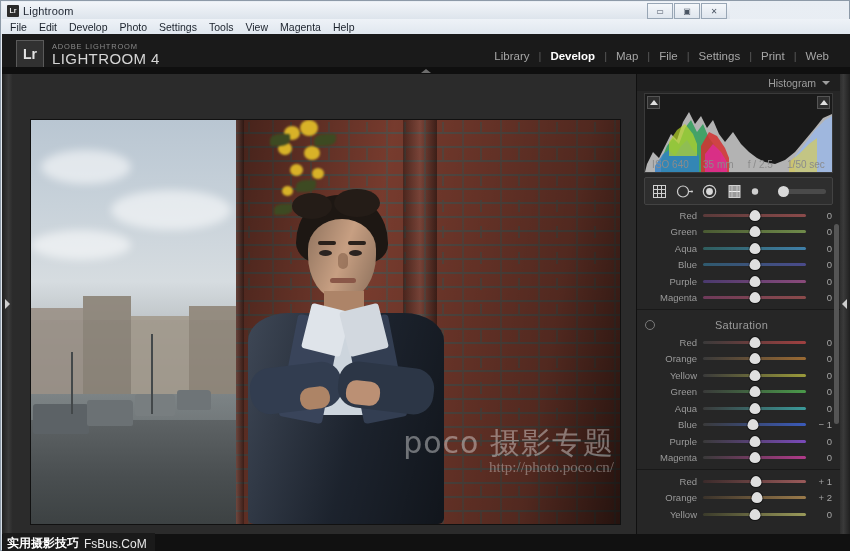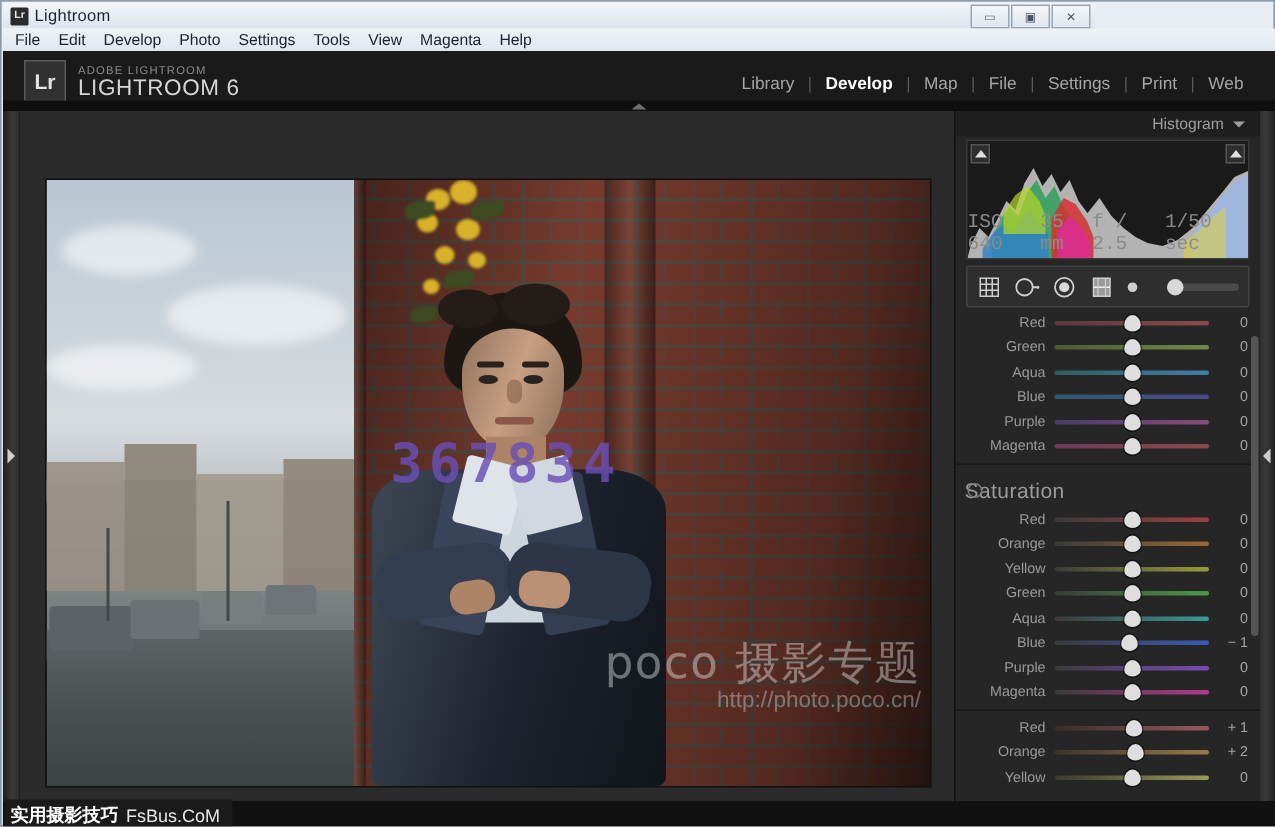--- a/index.html
+++ b/index.html
@@ -339,20 +339,21 @@
     text-align: right; pointer-events: none;
   }
   .wm-poco .big {
     font-size: 30px; color: rgba(235,235,235,.42);
     letter-spacing: 1px; line-height: 30px;
     font-family: "DejaVu Sans", sans-serif;
   }
   .wm-poco .url {
     font-size: 15px; color: rgba(235,235,235,.38);
     line-height: 18px;
+    font-family: Liberation Serif, serif;
   }
 
   
   .right-panel {
     position: absolute; left: 634px; top: 40px;
     width: 203px; height: 460px;
     background: #262626;
     border-left: 1px solid #101010;
     overflow: hidden;
   }
@@ -378,21 +379,21 @@
     display: flex; align-items: center; justify-content: center;
   }
   .hist-clip i {
     width: 0; height: 0;
     border-left: 4px solid transparent; border-right: 4px solid transparent;
     border-bottom: 5px solid #e0e0e0;
   }
   .hist-meta {
     position: absolute; bottom: 2px; left: 0; right: 0;
     display: flex; justify-content: space-around;
-    color: #8b8b8b; font-size: 13px; font-family: Liberation Mono, monospace;
+    color: #8b8b8b; font-size: 10px;
   }
   .toolstrip {
     margin: 4px 7px 0 7px; height: 26px;
     background: #2e2e2e; border: 1px solid #434343;
     border-radius: 2px;
     display: flex; align-items: center; padding: 0 6px; gap: 8px;
   }
   .ts-icon { width: 17px; height: 17px; position: relative; }
   .slider-strip {
     position: relative; flex: 1; height: 5px; margin-left: 4px;
@@ -405,22 +406,22 @@
   }
   .section-title {
     display: flex; align-items: center;
     padding: 6px 0 3px 0; position: relative;
   }
   .section-title .dot {
     position: absolute; left: 8px; top: 50%; margin-top: -4px;
     width: 8px; height: 8px; border: 1px solid #7a7a7a; border-radius: 50%;
   }
   .section-title .txt {
-    width: 100%; text-align: left;
-    color: #9b9b9b; font-size: 14px; letter-spacing: .3px;
+    width: 100%; text-align: center;
+    color: #9b9b9b; font-size: 11px; letter-spacing: .3px;
     padding-left: 6px;
   }
   .srow {
     display: flex; align-items: center;
     height: 16.5px; padding: 0 8px 0 4px;
   }
   .srow .lab {
     width: 56px; text-align: right; padding-right: 6px;
     color: #9a9a9a; font-size: 9.5px;
   }
@@ -494,21 +495,21 @@
         <div class="menu-item">Help</div>
       </div>
 
     <div class="lr">
 
       <div class="lr-top">
         <div class="lr-logo">
           <div class="lr-badge">Lr</div>
           <div>
             <div class="lr-name-small">ADOBE LIGHTROOM</div>
-            <div class="lr-name-big">LIGHTROOM 6</div>
+            <div class="lr-name-big">LIGHTROOM 4</div>
           </div>
         </div>
         <div class="module-nav" id="module-nav">
             <div class="module">Library</div>
             <span class="module-sep">|</span>
             <div class="module active">Develop</div>
             <span class="module-sep">|</span>
             <div class="module">Map</div>
             <span class="module-sep">|</span>
             <div class="module">File</div>
@@ -595,21 +596,20 @@
               <div class="lapel-l"></div>
               <div class="lapel-r"></div>
               <div class="collar-l"></div>
               <div class="collar-r"></div>
               <div class="arm-l"></div>
               <div class="arm-r"></div>
               <div class="hand-l"></div>
               <div class="hand-r"></div>
             </div>
 
-            <div class="overlay-num">367834</div>
 
             <div class="wm-poco">
               <div class="big">poco 摄影专题</div>
               <div class="url">http://photo.poco.cn/</div>
             </div>
           </div>
         </div>
 
       </div>
 

